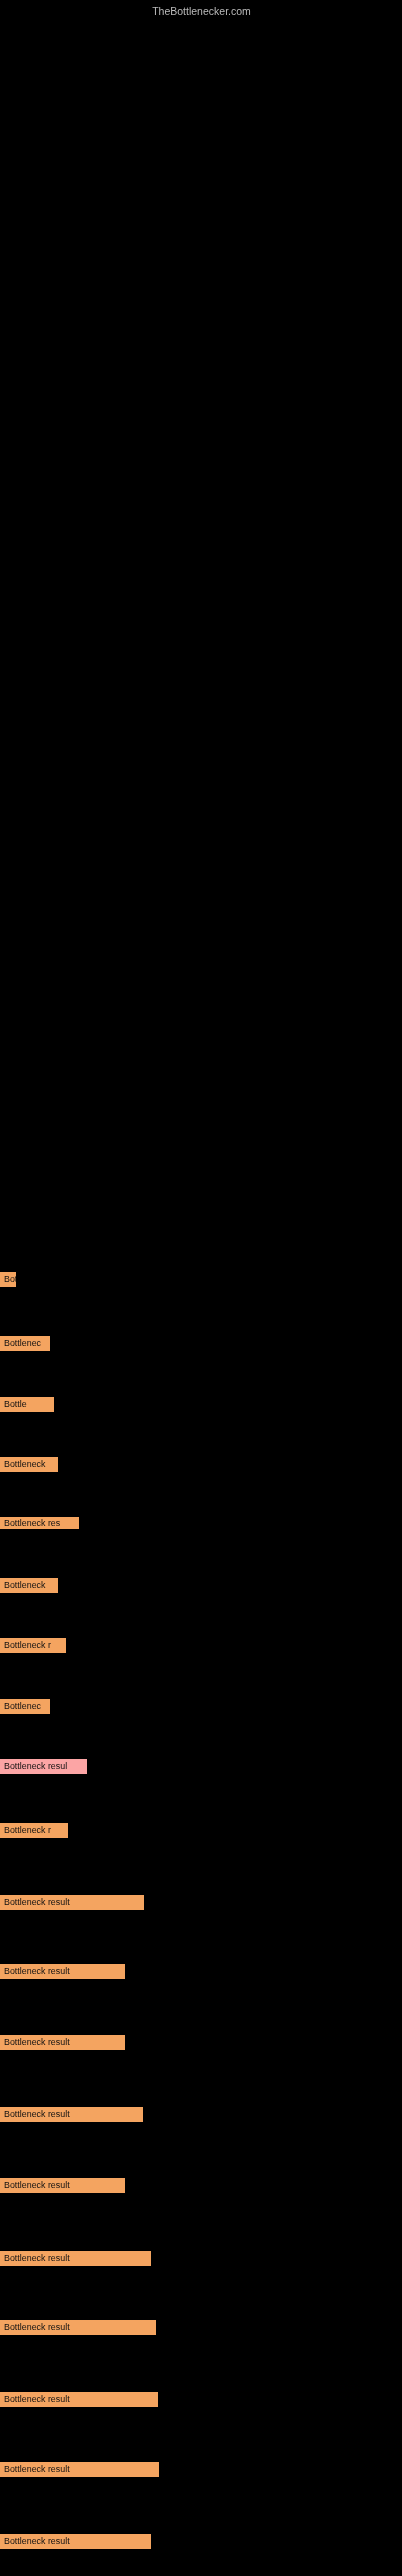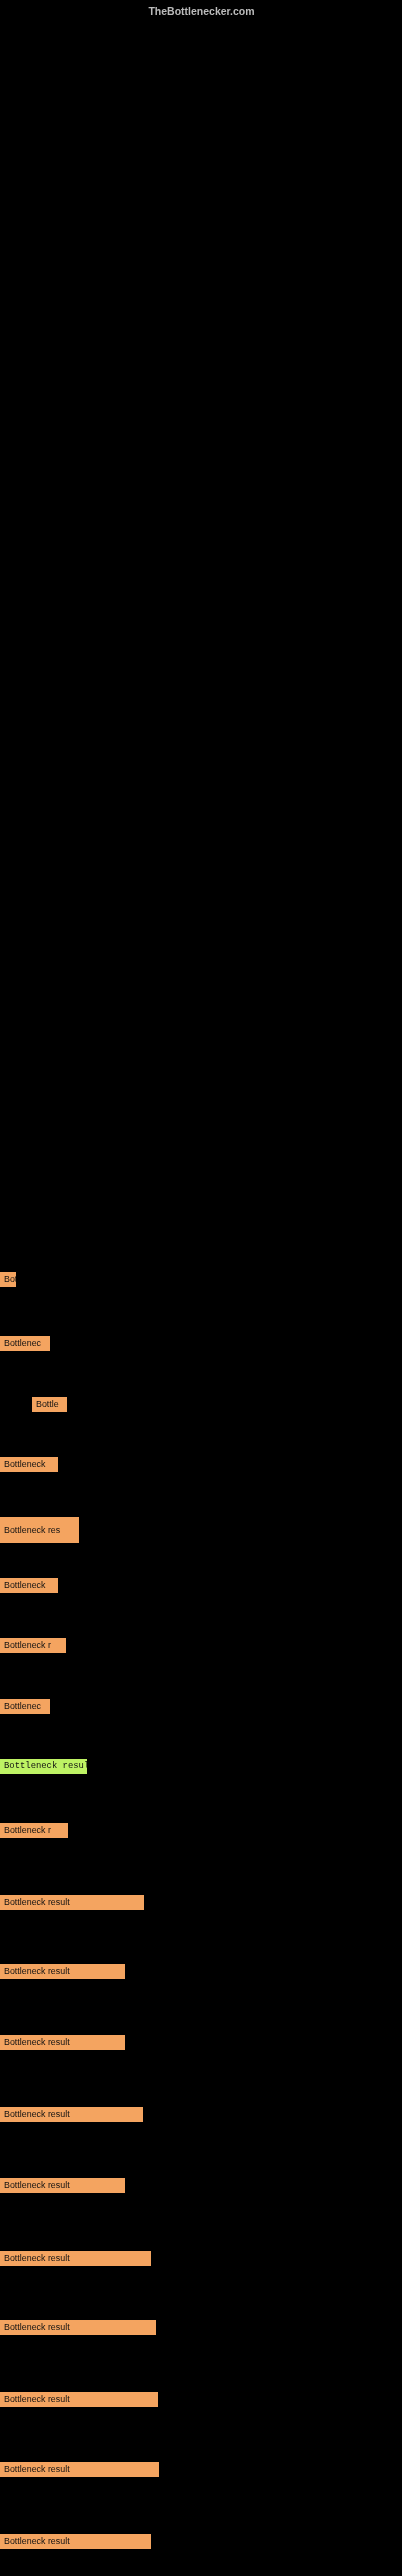--- a/index.html
+++ b/index.html
@@ -13,33 +13,33 @@
       width: 403px;
       min-height: 2576px;
       font-family: Arial, sans-serif;
       position: relative;
     }
   </style>
 </head>
 <body>
 
 <div>
-  <span style="color:#bbbbbb; font-size:10.5px; position:absolute; top:4.8px; left:50%; transform:translateX(-50%); white-space:nowrap;font-weight:bold;">TheBottlenecker.com</span>
+  <span style="color:#bbbbbb; font-size:10.5px; position:absolute; top:4.8px; left:50%; transform:translateX(-50%); white-space:nowrap;">TheBottlenecker.com</span>
 </div>
 
 <div id="items-container">
     <div style="position: absolute; top: 1272px; left: 0px;"><span style="background-color: rgb(244, 164, 96); color: rgb(17, 17, 17); font-size: 8.9px; padding: 2.4px 4px; display: inline-block; width: 16px; overflow: hidden; white-space: nowrap; font-family: Arial, sans-serif;">Bott</span></div>
     <div style="position: absolute; top: 1336px; left: 0px;"><span style="background-color: rgb(244, 164, 96); color: rgb(17, 17, 17); font-size: 8.9px; padding: 2.4px 4px; display: inline-block; width: 50px; overflow: hidden; white-space: nowrap; font-family: Arial, sans-serif;">Bottlenec</span></div>
-    <div style="position: absolute; top: 1397px; left: 0px;"><span style="background-color: rgb(244, 164, 96); color: rgb(17, 17, 17); font-size: 8.9px; padding: 2.4px 4px; display: inline-block; width: 35px; overflow: hidden; white-space: nowrap; font-family: Arial, sans-serif; margin-left: 32px;">Bottle</span></div>
+    <div style="position: absolute; top: 1397px; left: 0px;"><span style="background-color: rgb(244, 164, 96); color: rgb(17, 17, 17); font-size: 8.9px; padding: 2.4px 4px; display: inline-block; width: 54px; overflow: hidden; white-space: nowrap; font-family: Arial, sans-serif;">Bottle</span></div>
     <div style="position: absolute; top: 1457px; left: 0px;"><span style="background-color: rgb(244, 164, 96); color: rgb(17, 17, 17); font-size: 8.9px; padding: 2.4px 4px; display: inline-block; width: 58px; overflow: hidden; white-space: nowrap; font-family: Arial, sans-serif;">Bottleneck</span></div>
-    <div style="position: absolute; top: 1517px; left: 0px;"><span style="background-color: rgb(244, 164, 96); color: rgb(17, 17, 17); font-size: 8.9px; padding: 8px 4px; display: inline-block; width: 79px; overflow: hidden; white-space: nowrap; font-family: Arial, sans-serif;">Bottleneck res</span></div>
+    <div style="position: absolute; top: 1517px; left: 0px;"><span style="background-color: rgb(244, 164, 96); color: rgb(17, 17, 17); font-size: 8.9px; padding: 1px 4px; display: inline-block; width: 79px; overflow: hidden; white-space: nowrap; font-family: Arial, sans-serif;">Bottleneck res</span></div>
     <div style="position: absolute; top: 1578px; left: 0px;"><span style="background-color: rgb(244, 164, 96); color: rgb(17, 17, 17); font-size: 8.9px; padding: 2.4px 4px; display: inline-block; width: 58px; overflow: hidden; white-space: nowrap; font-family: Arial, sans-serif;">Bottleneck</span></div>
     <div style="position: absolute; top: 1638px; left: 0px;"><span style="background-color: rgb(244, 164, 96); color: rgb(17, 17, 17); font-size: 8.9px; padding: 2.4px 4px; display: inline-block; width: 66px; overflow: hidden; white-space: nowrap; font-family: Arial, sans-serif;">Bottleneck r</span></div>
     <div style="position: absolute; top: 1699px; left: 0px;"><span style="background-color: rgb(244, 164, 96); color: rgb(17, 17, 17); font-size: 8.9px; padding: 2.4px 4px; display: inline-block; width: 50px; overflow: hidden; white-space: nowrap; font-family: Arial, sans-serif;">Bottlenec</span></div>
-    <div style="position: absolute; top: 1759px; left: 0px;"><span style="background-color: #bef264; color: rgb(17, 17, 17); font-size: 8.9px; padding: 2.4px 4px; display: inline-block; width: 87px; overflow: hidden; white-space: nowrap; font-family: Liberation Mono, monospace;">Bottleneck resul</span></div>
+    <div style="position: absolute; top: 1759px; left: 0px;"><span style="background-color: #fca5a5; color: rgb(17, 17, 17); font-size: 8.9px; padding: 2.4px 4px; display: inline-block; width: 87px; overflow: hidden; white-space: nowrap; font-family: Liberation Sans, sans-serif;">Bottleneck resul</span></div>
     <div style="position: absolute; top: 1823px; left: 0px;"><span style="background-color: rgb(244, 164, 96); color: rgb(17, 17, 17); font-size: 8.9px; padding: 2.4px 4px; display: inline-block; width: 68px; overflow: hidden; white-space: nowrap; font-family: Arial, sans-serif;">Bottleneck r</span></div>
     <div style="position: absolute; top: 1895px; left: 0px;"><span style="background-color: rgb(244, 164, 96); color: rgb(17, 17, 17); font-size: 8.9px; padding: 2.4px 4px; display: inline-block; width: 144px; overflow: hidden; white-space: nowrap; font-family: Arial, sans-serif;">Bottleneck result</span></div>
     <div style="position: absolute; top: 1964px; left: 0px;"><span style="background-color: rgb(244, 164, 96); color: rgb(17, 17, 17); font-size: 8.9px; padding: 2.4px 4px; display: inline-block; width: 125px; overflow: hidden; white-space: nowrap; font-family: Arial, sans-serif;">Bottleneck result</span></div>
     <div style="position: absolute; top: 2035px; left: 0px;"><span style="background-color: rgb(244, 164, 96); color: rgb(17, 17, 17); font-size: 8.9px; padding: 2.4px 4px; display: inline-block; width: 125px; overflow: hidden; white-space: nowrap; font-family: Arial, sans-serif;">Bottleneck result</span></div>
     <div style="position: absolute; top: 2107px; left: 0px;"><span style="background-color: rgb(244, 164, 96); color: rgb(17, 17, 17); font-size: 8.9px; padding: 2.4px 4px; display: inline-block; width: 143px; overflow: hidden; white-space: nowrap; font-family: Arial, sans-serif;">Bottleneck result</span></div>
     <div style="position: absolute; top: 2178px; left: 0px;"><span style="background-color: rgb(244, 164, 96); color: rgb(17, 17, 17); font-size: 8.9px; padding: 2.4px 4px; display: inline-block; width: 125px; overflow: hidden; white-space: nowrap; font-family: Arial, sans-serif;">Bottleneck result</span></div>
     <div style="position: absolute; top: 2251px; left: 0px;"><span style="background-color: rgb(244, 164, 96); color: rgb(17, 17, 17); font-size: 8.9px; padding: 2.4px 4px; display: inline-block; width: 151px; overflow: hidden; white-space: nowrap; font-family: Arial, sans-serif;">Bottleneck result</span></div>
     <div style="position: absolute; top: 2320px; left: 0px;"><span style="background-color: rgb(244, 164, 96); color: rgb(17, 17, 17); font-size: 8.9px; padding: 2.4px 4px; display: inline-block; width: 156px; overflow: hidden; white-space: nowrap; font-family: Arial, sans-serif;">Bottleneck result</span></div>
     <div style="position: absolute; top: 2392px; left: 0px;"><span style="background-color: rgb(244, 164, 96); color: rgb(17, 17, 17); font-size: 8.9px; padding: 2.4px 4px; display: inline-block; width: 158px; overflow: hidden; white-space: nowrap; font-family: Arial, sans-serif;">Bottleneck result</span></div>
     <div style="position: absolute; top: 2462px; left: 0px;"><span style="background-color: rgb(244, 164, 96); color: rgb(17, 17, 17); font-size: 8.9px; padding: 2.4px 4px; display: inline-block; width: 159px; overflow: hidden; white-space: nowrap; font-family: Arial, sans-serif;">Bottleneck result</span></div>

